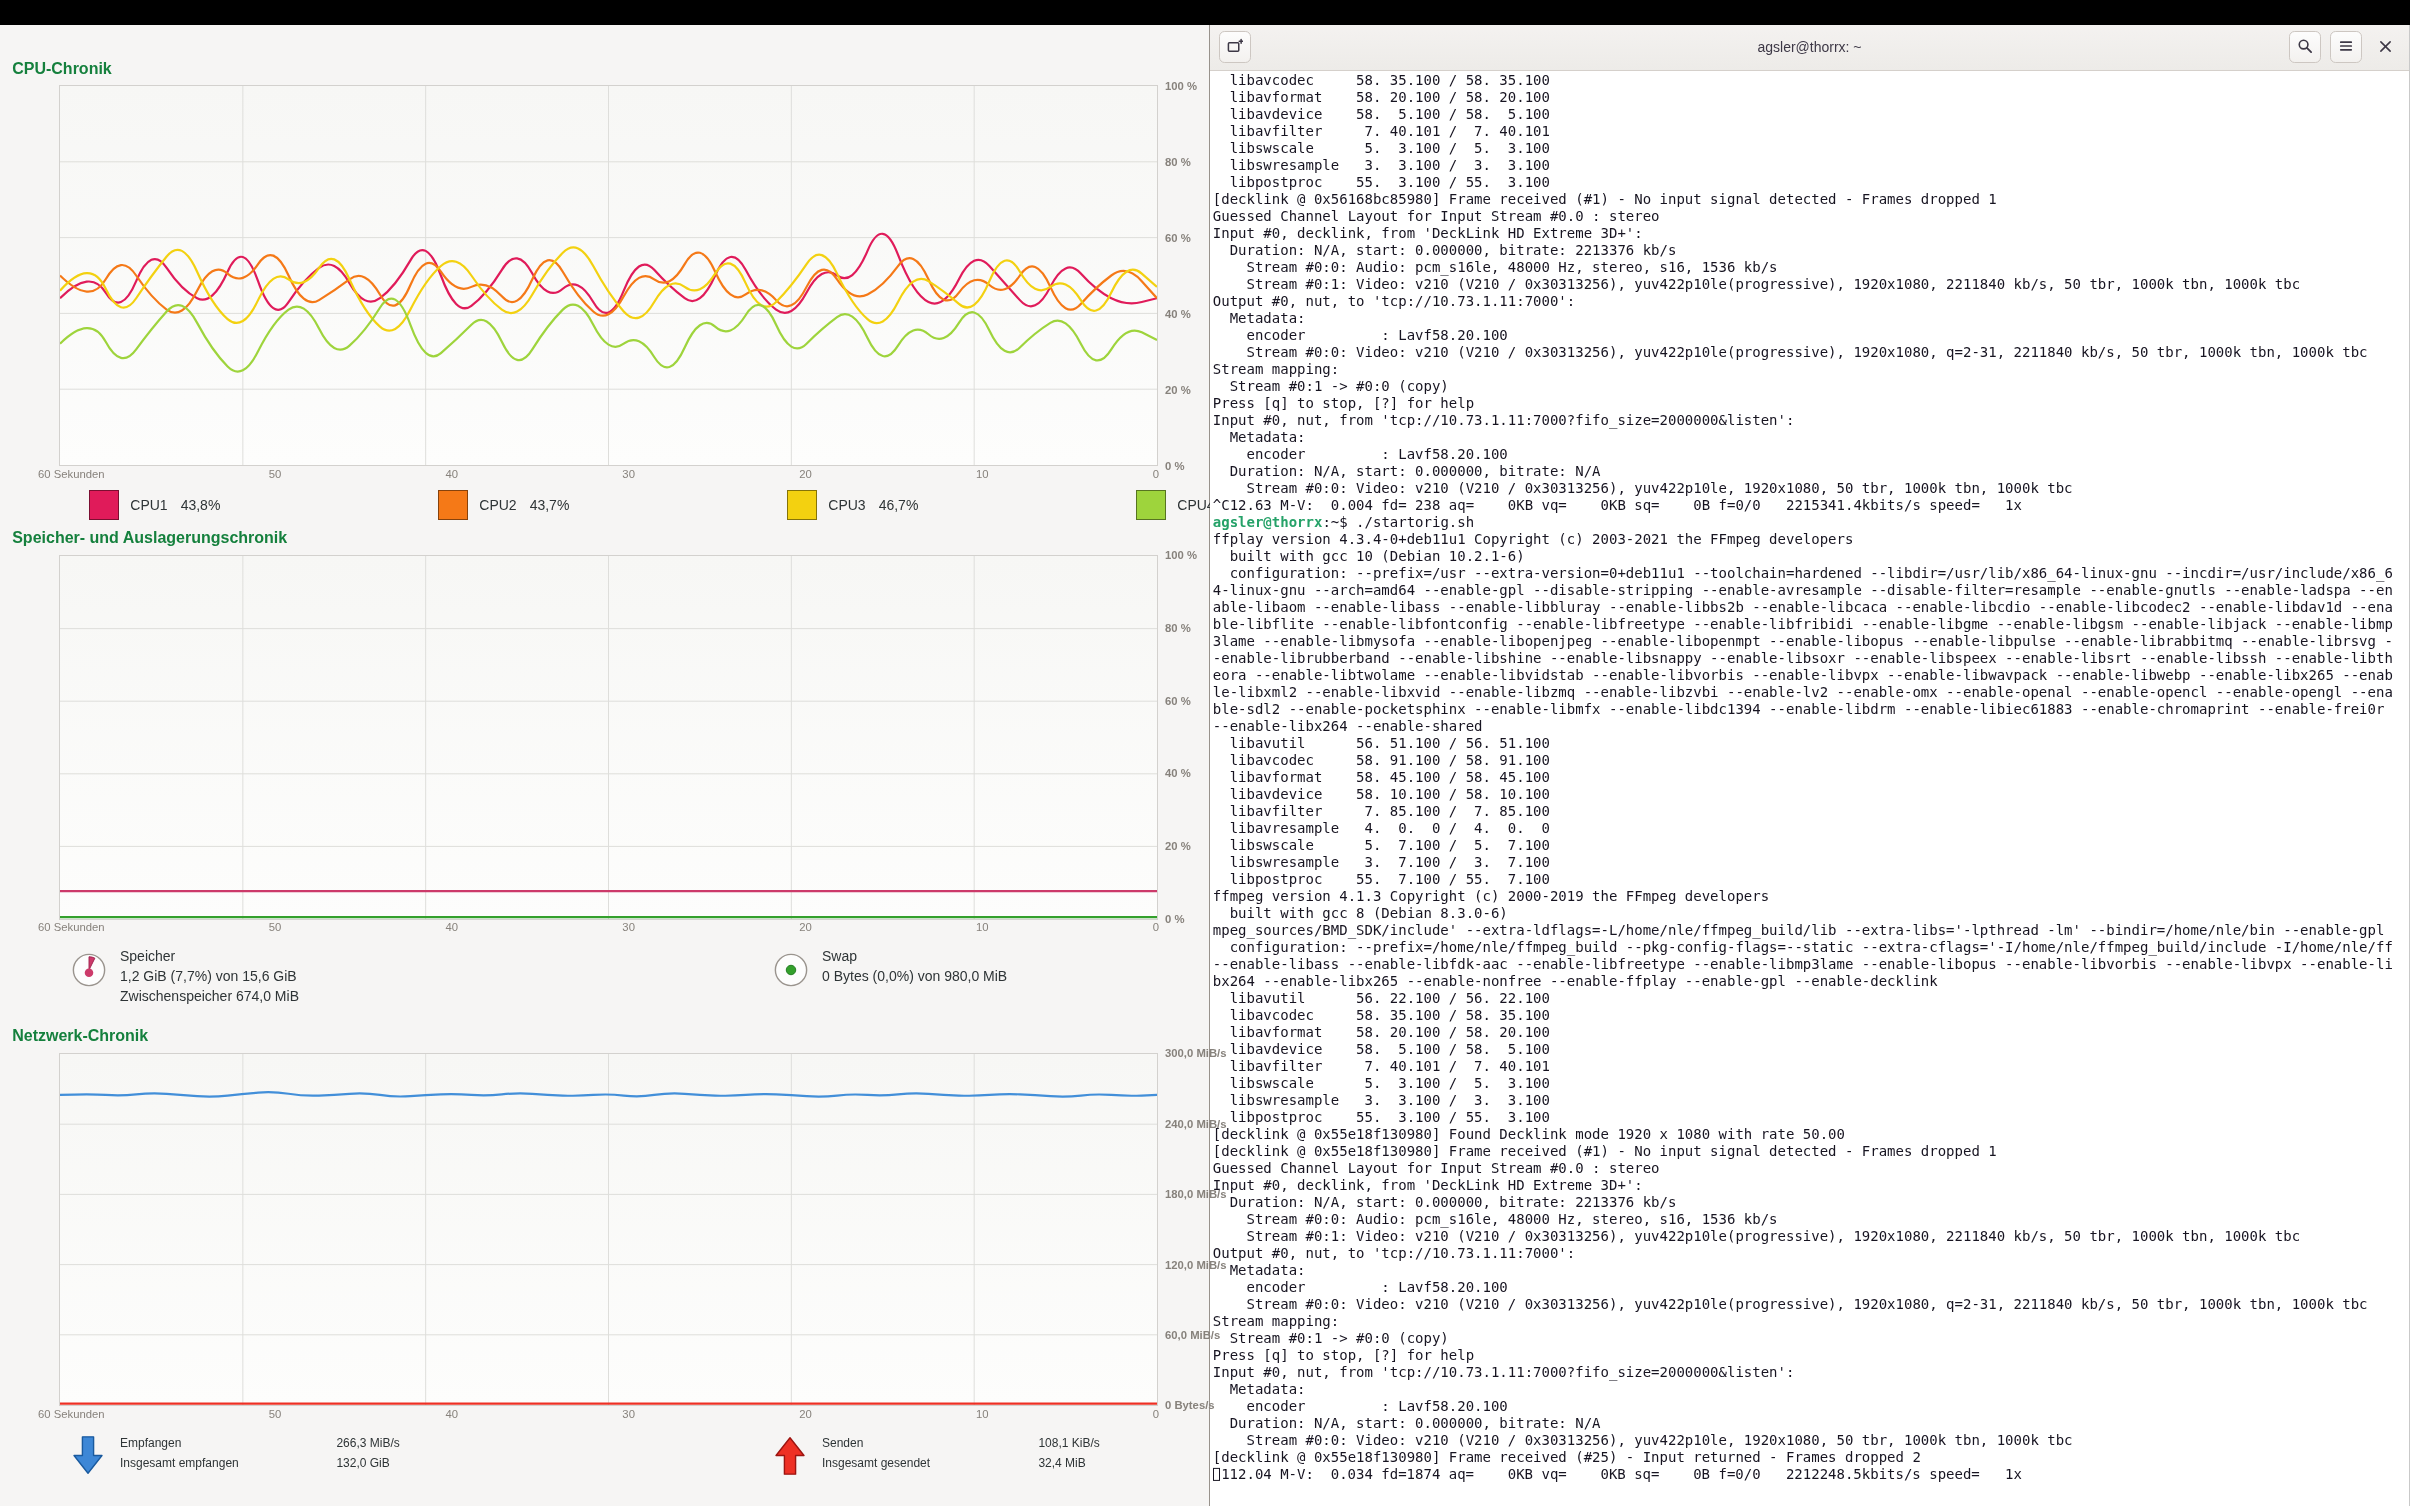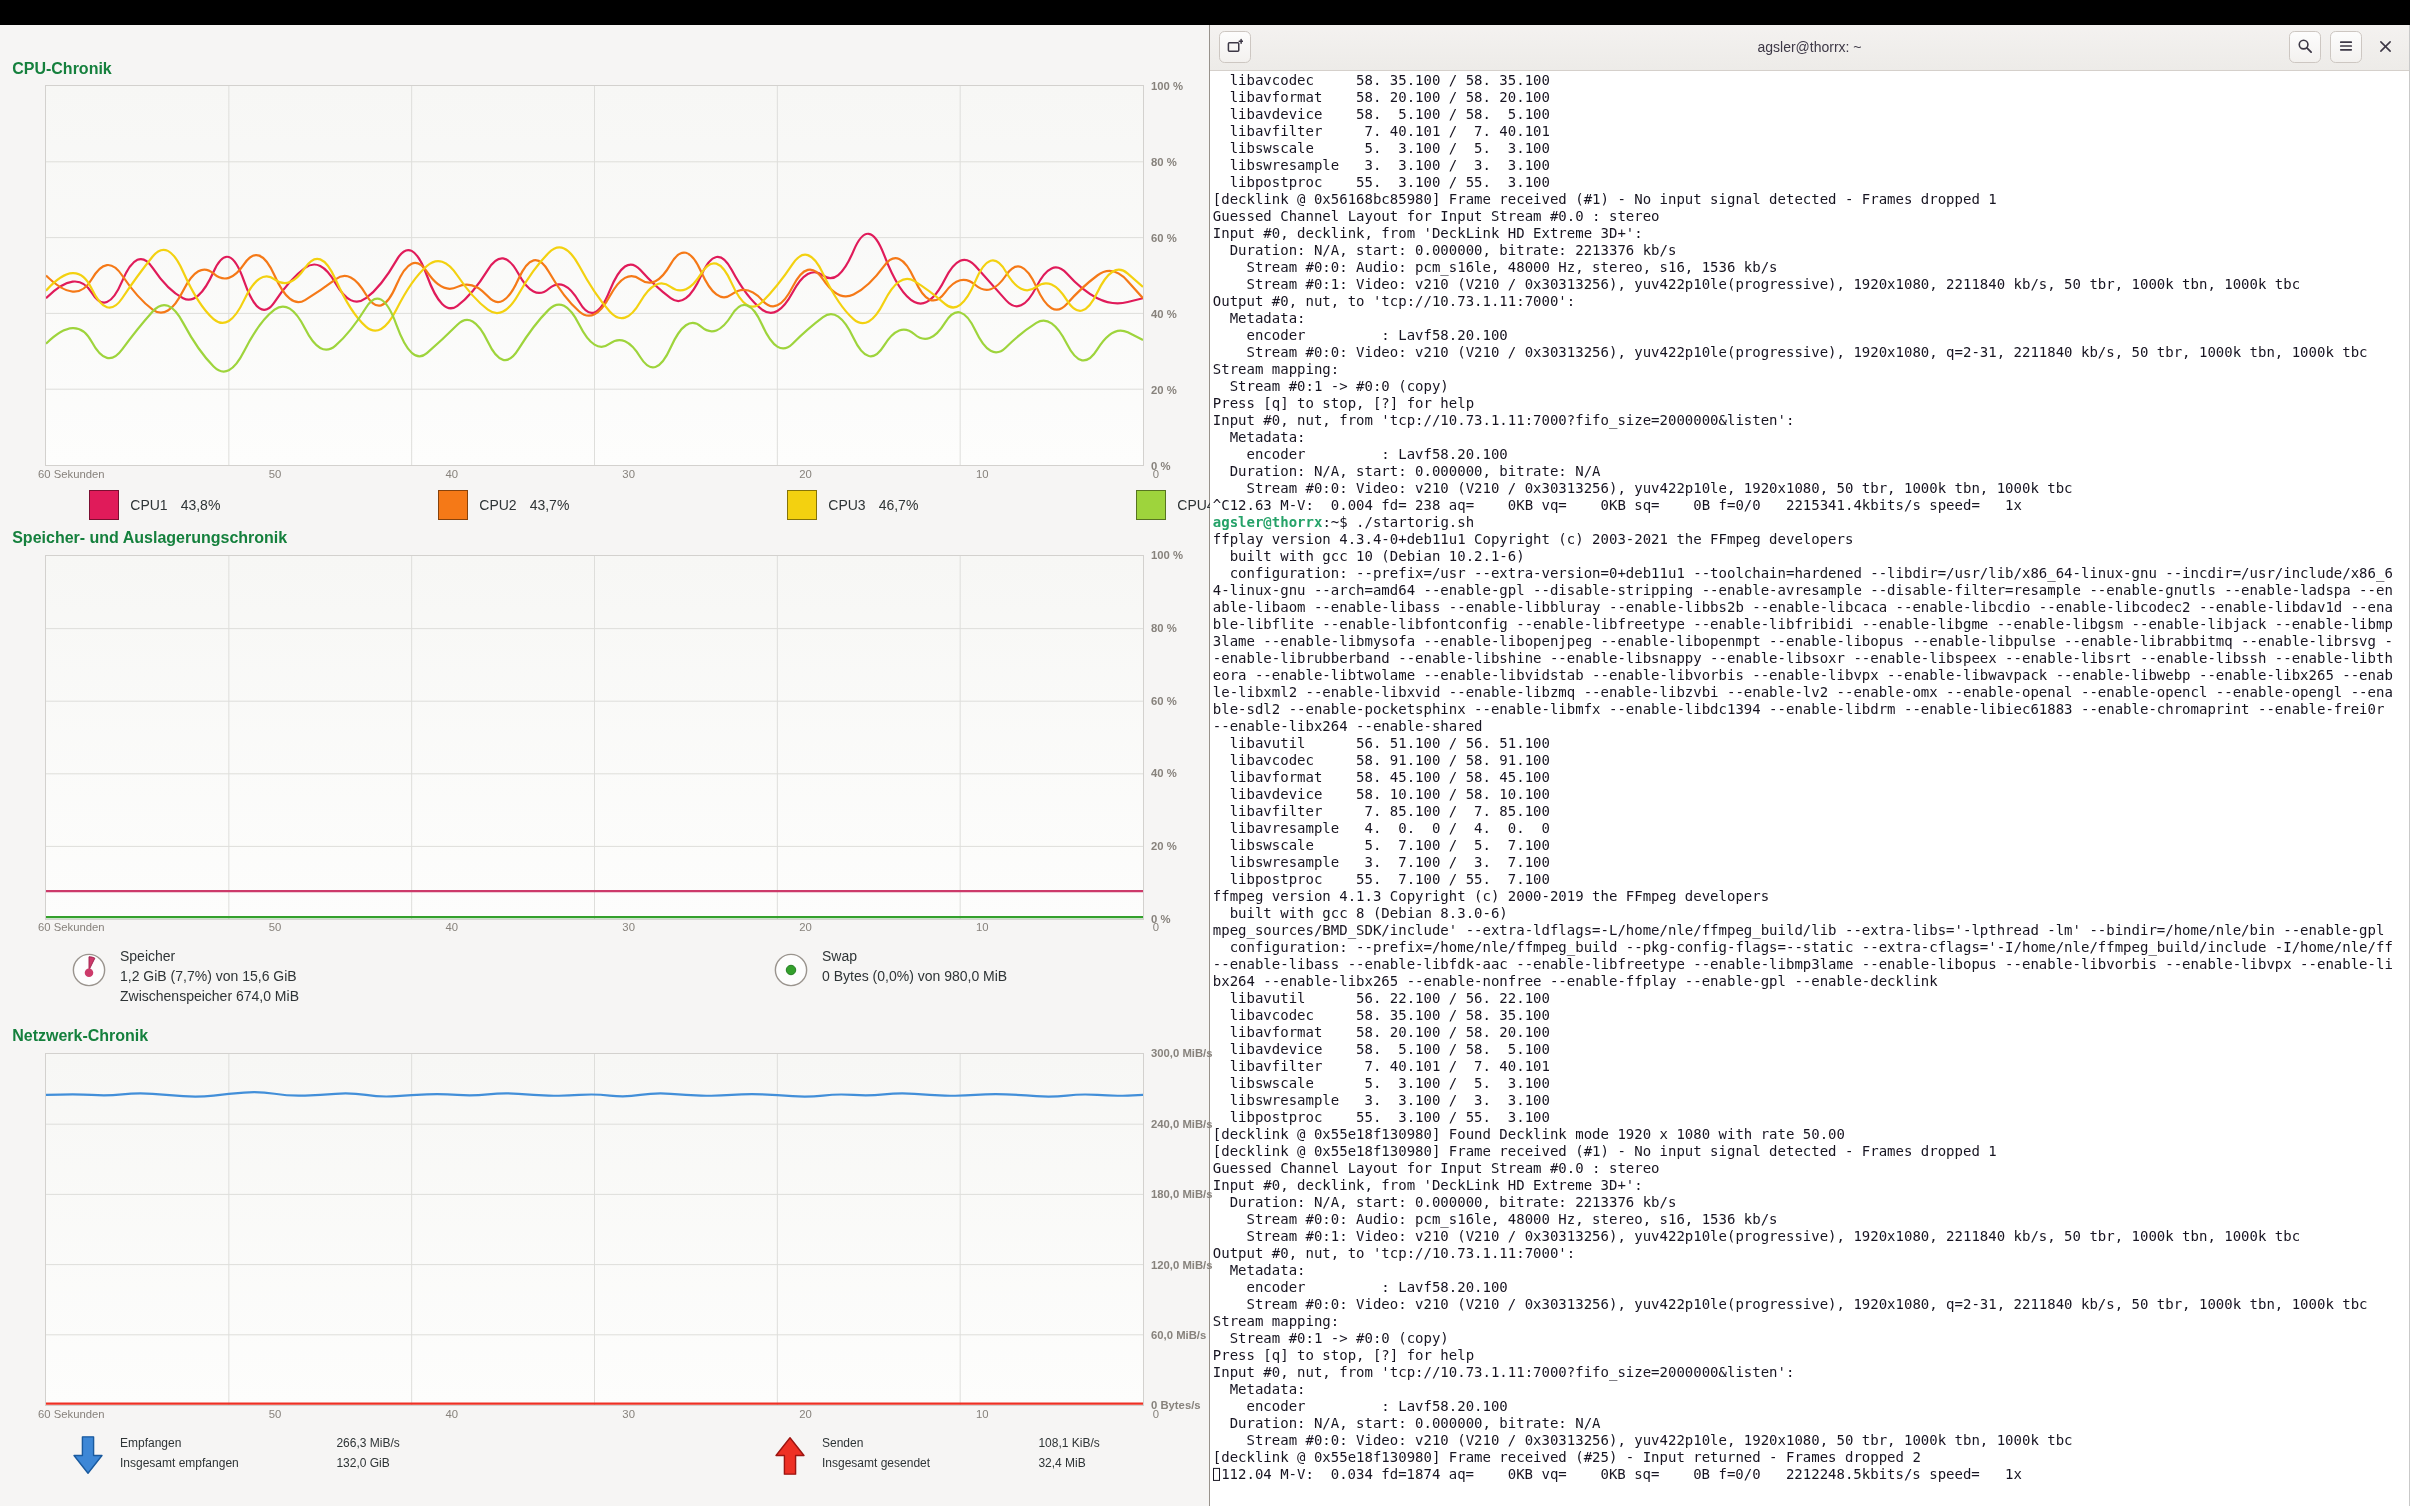--- a/index.html
+++ b/index.html
@@ -17,21 +17,21 @@
   .tabbtn { padding:0 20px; font-size:14px; color:#2e3436; background:linear-gradient(#fdfdfd,#f1efec);
             border:none; border-right:0.9px solid #bdb5ad; display:flex; align-items:center; cursor:pointer; }
   .tabbtn:last-child { border-right:none; }
   .tabbtn.active { background:#cbc4be; box-shadow:inset 0 0.9px 2.8px rgba(0,0,0,.18); }
   .sm-hicons { position:absolute; right:13px; display:flex; align-items:center; gap:17px; }
   .iconbtn-box { width:32px; height:32px; border:0.9px solid #cdc7c2; border-radius:5.6px;
                  background:linear-gradient(#fdfdfd,#f3f1ef); display:flex; align-items:center; justify-content:center; cursor:pointer; }
   .iconbtn-flat { width:28px; height:28px; display:flex; align-items:center; justify-content:center; cursor:pointer; }
   .sm-body { padding-top:7.5px; }
   .section-title { font-size:16px; font-weight:bold; color:#15803d; margin:0 0 7.5px 12.2px; }
-  .chart-zone { position:relative; margin-left:45px; width:1099px;font-weight:bold; }
+  .chart-zone { position:relative; margin-left:59px; width:1099px;font-weight:bold; }
   .chart-zone svg { display:block; width:1099px; border:0.9px solid #d3d1ce;
                     background:linear-gradient(#f7f7f5,#fdfdfc); }
   .y-ticks { position:absolute; left:1106px; top:-5.6px; bottom:-5.6px; display:flex; flex-direction:column;
              justify-content:space-between; font-size:11.3px; color:#87827c; white-space:nowrap; }
   .x-ticks { margin-left:38px; width:1121px; display:flex; justify-content:space-between;
              font-size:11.3px; color:#87827c; margin-top:1.9px; }
   .legend-row { display:flex; margin:9.4px 0 9.4px 71px;padding-left:18px; }
   .legend-item { display:flex; align-items:center; width:349px; }
   .swatch { width:30px; height:30px; border:0.9px solid rgba(0,0,0,.45); margin-right:11.3px; flex:none; }
   .legend-label { font-size:14px; color:#2e3436; }

